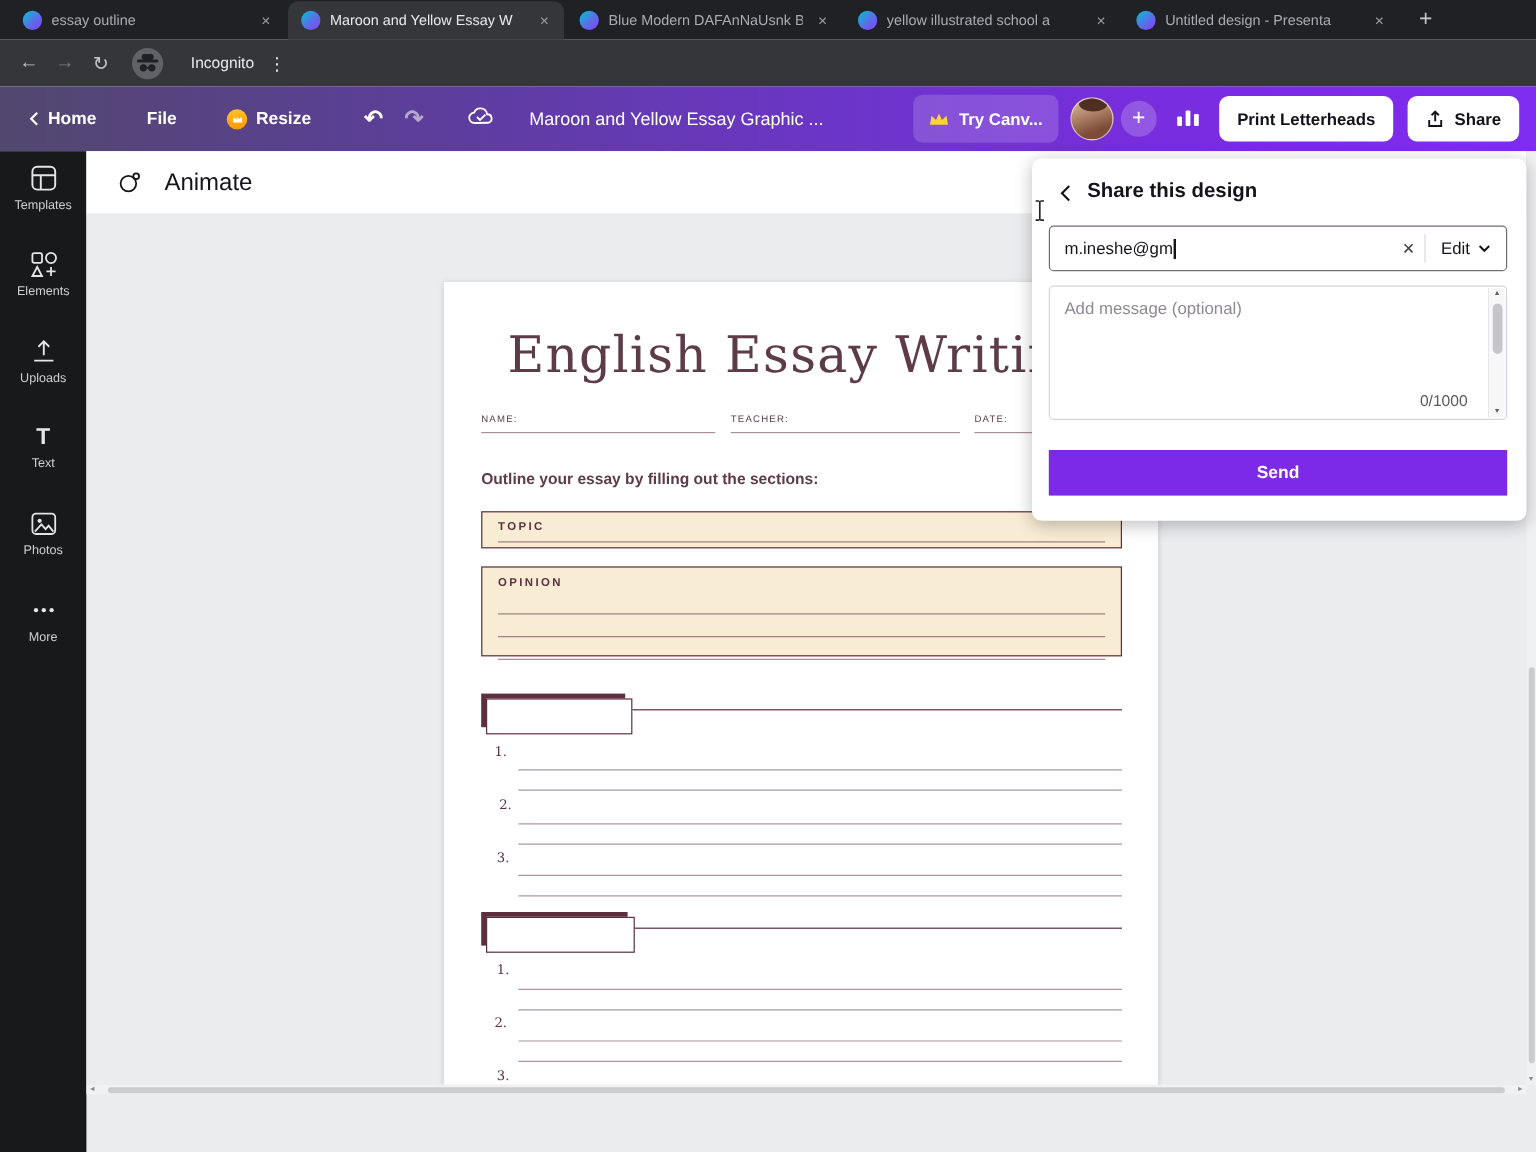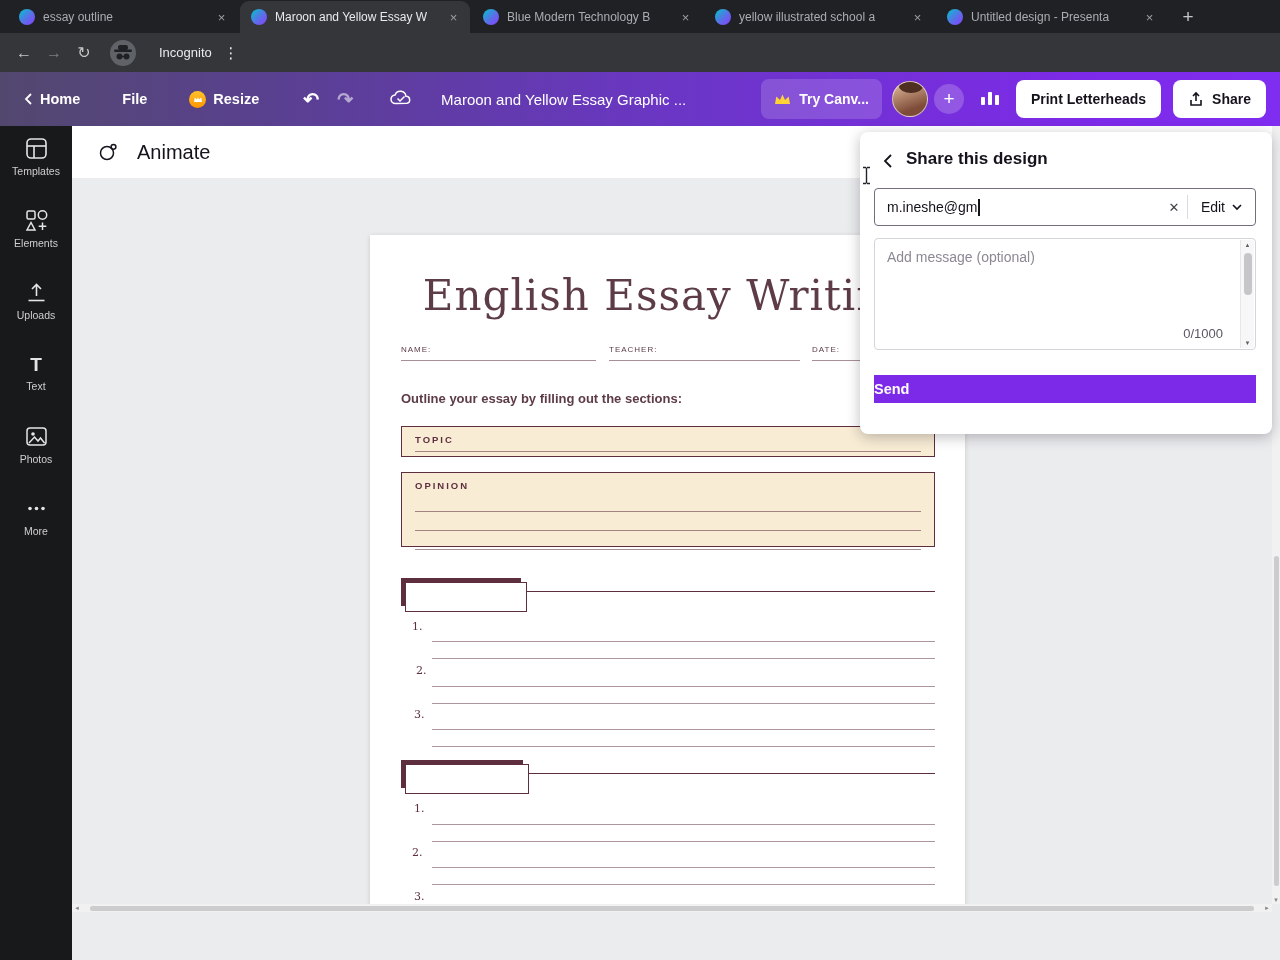--- a/index.html
+++ b/index.html
@@ -71,21 +71,21 @@
   .caret{display:inline-block;width:1.5px;height:17px;background:#15121c;margin-left:1px}
   .clearx{width:26px;height:26px;display:flex;align-items:center;justify-content:center;font-size:13px;color:#454049}
   .vdiv{width:1px;height:24px;background:#dcd9e0}
   .editbtn{display:flex;align-items:center;gap:7px;padding:0 13px;font-size:14px;color:#15121c;font-weight:500;height:100%}
   .msgbox{position:absolute;left:14px;top:106px;width:382px;height:112px;border:1px solid #d6d3da;border-radius:4px}
   .msg-ph{position:absolute;left:12px;top:10px;font-size:14px;color:#8d8895}
   .msg-count{position:absolute;right:32px;bottom:8px;font-size:13px;color:#5c5763}
   .msg-scroll{position:absolute;right:1px;top:1px;bottom:1px;width:14px;background:#f7f7f8;border-left:1px solid #e7e6ea;display:flex;flex-direction:column;align-items:center;justify-content:space-between;padding:1px 0;border-radius:0 3px 3px 0}
   .msg-scroll .arr{font-size:6px;color:#5f5f63;line-height:8px}
   .msg-thumb{position:absolute;right:3px;top:14px;width:8px;height:42px;background:#c6c6ca;border-radius:4px}
-  .sendbtn{position:absolute;left:14px;top:243px;width:382px;height:28px;background:#7d2ae8;border-radius:0;color:#fff;font-size:14.5px;font-weight:700;display:flex;align-items:center;justify-content:flex-start}
+  .sendbtn{position:absolute;left:14px;top:243px;width:382px;height:38px;background:#7d2ae8;border-radius:0;color:#fff;font-size:14.5px;font-weight:700;display:flex;align-items:center;justify-content:center}
 
   
   .hscroll{position:absolute;left:72px;top:904px;width:1200px;height:8px;background:#f1f1f2;display:flex;align-items:center;justify-content:space-between;padding:0 2px}
   .hscroll .arr{font-size:6px;color:#8a8a8e;line-height:8px}
   .hthumb{position:absolute;left:18px;right:18px;top:1.5px;height:5px;background:#cccccf;border-radius:3px}
   .vscroll{position:absolute;left:1272px;top:126px;width:8px;height:778px;background:#f1f1f2}
   .vthumb{position:absolute;left:1.5px;width:5px;top:430px;height:330px;background:#cccccf;border-radius:3px}
   .vscroll .arr{position:absolute;bottom:1px;left:0;width:8px;text-align:center;font-size:6px;color:#8a8a8e}
 
   
@@ -112,21 +112,21 @@
       <span class="ttl">essay outline</span>
       <span class="close">×</span>
     </div>
     <div class="tab active">
       <span class="favicon"></span>
       <span class="ttl">Maroon and Yellow Essay W</span>
       <span class="close">×</span>
     </div>
     <div class="tab">
       <span class="favicon"></span>
-      <span class="ttl">Blue Modern Technology B</span>
+      <span class="ttl">Blue Modern DAFAnNaUsnk B</span>
       <span class="close">×</span>
     </div>
     <div class="tab">
       <span class="favicon"></span>
       <span class="ttl">yellow illustrated school a</span>
       <span class="close">×</span>
     </div>
     <div class="tab">
       <span class="favicon"></span>
       <span class="ttl">Untitled design - Presenta</span>

